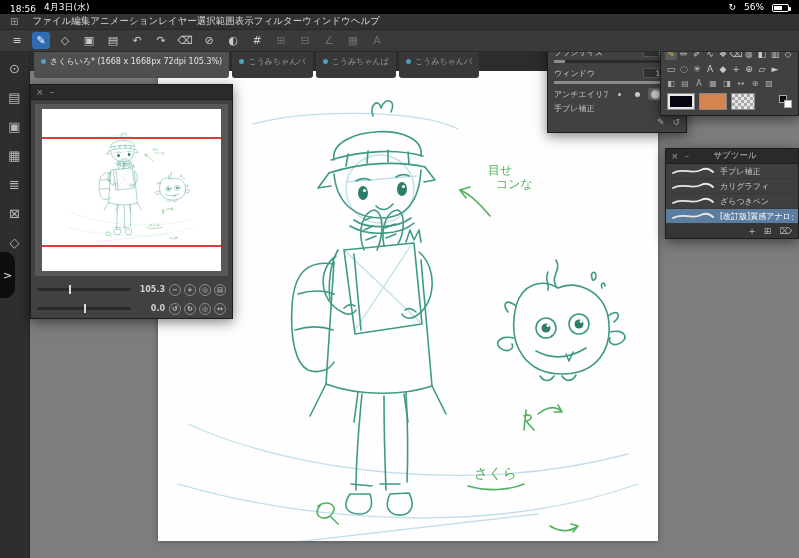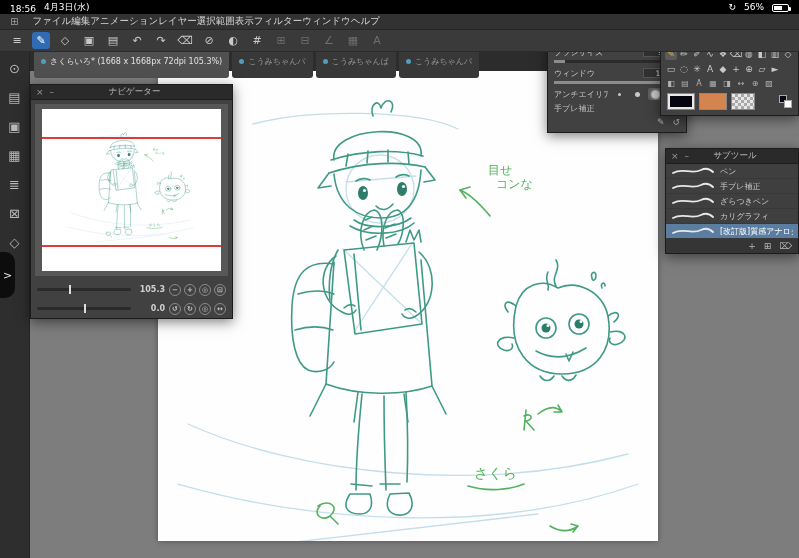--- a/index.html
+++ b/index.html
@@ -329,21 +329,20 @@
       </span>
     </span>
 </div>
 
 <div id="edgehandle">&gt;</div>
 
 <div class="panel" id="navigator">
   <div class="titlebar">
     <span class="wb">×</span>
     <span class="wb">–</span>
-    <span class="ttl">ナビゲーター</span>
   </div>
   <div id="nav-thumb-wrap">
     <div id="nav-thumb">
       <svg width="179" height="162" viewBox="0 0 500 500" preserveAspectRatio="none">
         <use href="#sketch-g" transform="translate(58,38) scale(0.76)"></use>
       </svg>
       <div class="redline" style="top:28px"></div>
       <div class="redline" style="top:136px"></div>
     </div>
   </div>
@@ -570,43 +569,37 @@
 </div>
 
 <div class="panel" id="subtool">
   <div class="titlebar">
     <span class="wb">×</span>
     <span class="wb">–</span>
     <span class="ttl">サブツール</span>
   </div>
   <div>
 
-  <div class="st-row">
-      <svg width="44" height="10">
-        <path d="M2,7 C12,1 20,9 30,4 C36,1 40,4 42,6" fill="none" stroke="#e8e8e8" stroke-width="1.8" stroke-linecap="round"></path>
-      </svg>
-      <span class="stl">ペン</span>
-    </div>
       <div class="st-row">
       <svg width="44" height="10">
         <path d="M2,7 C12,1 20,9 30,4 C36,1 40,4 42,6" fill="none" stroke="#e8e8e8" stroke-width="1.8" stroke-linecap="round"></path>
       </svg>
       <span class="stl">手ブレ補正</span>
     </div>
       <div class="st-row">
       <svg width="44" height="10">
         <path d="M2,7 C12,1 20,9 30,4 C36,1 40,4 42,6" fill="none" stroke="#e8e8e8" stroke-width="1.8" stroke-linecap="round"></path>
       </svg>
-      <span class="stl">ざらつきペン</span>
+      <span class="stl">カリグラフィ</span>
     </div>
       <div class="st-row">
       <svg width="44" height="10">
         <path d="M2,7 C12,1 20,9 30,4 C36,1 40,4 42,6" fill="none" stroke="#e8e8e8" stroke-width="1.8" stroke-linecap="round"></path>
       </svg>
-      <span class="stl">カリグラフィ</span>
+      <span class="stl">ざらつきペン</span>
     </div>
       <div class="st-row selected">
       <svg width="44" height="10">
         <path d="M2,7 C12,1 20,9 30,4 C36,1 40,4 42,6" fill="none" stroke="#e8e8e8" stroke-width="1.8" stroke-linecap="round"></path>
       </svg>
       <span class="stl">[改訂版]質感アナログ風ペン</span>
     </div>
     </div>
   <div class="st-foot">
     <span style="display:flex;gap:8px;">

